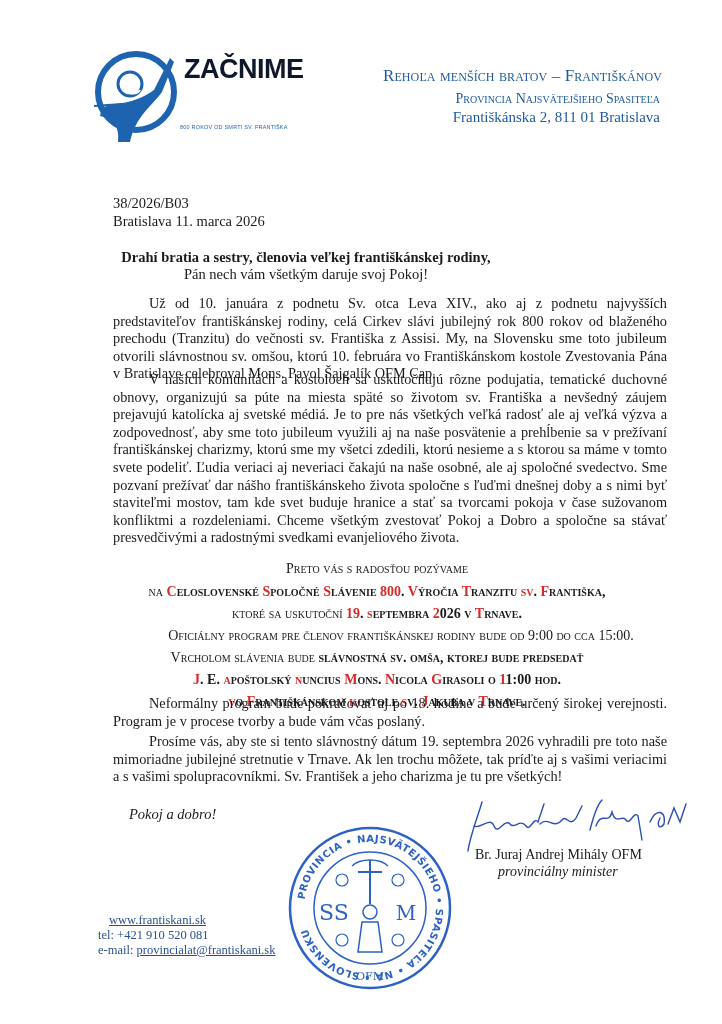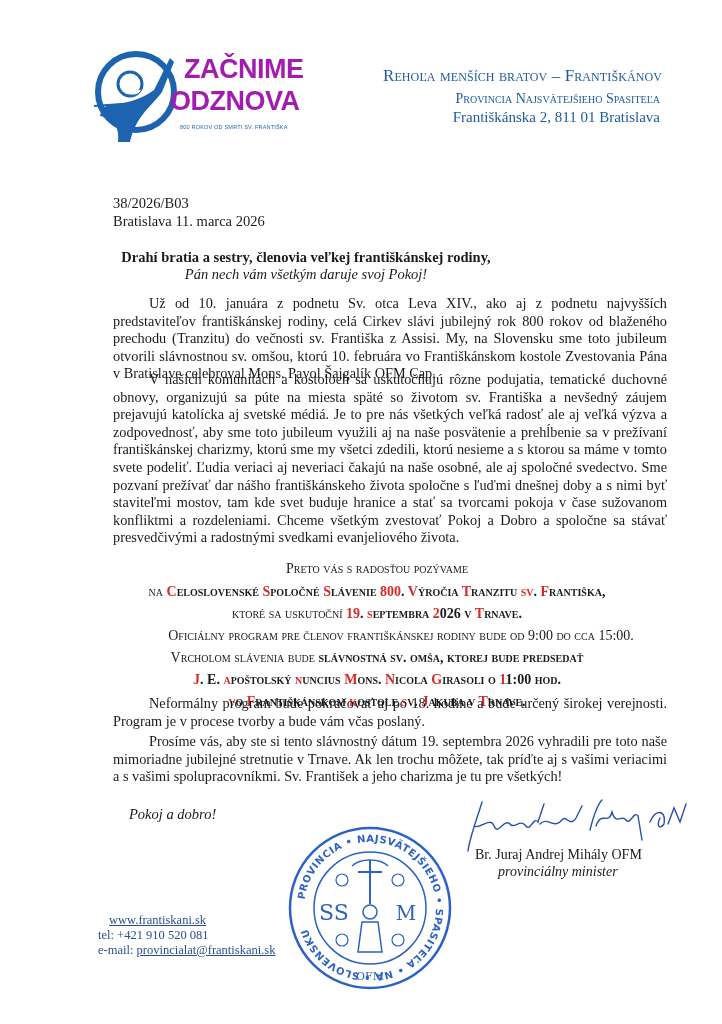--- a/index.html
+++ b/index.html
@@ -3,39 +3,39 @@
 <meta charset="utf-8">
 <style>
   html, body { margin: 0; padding: 0; background: #ffffff; }
   body { width: 722px; height: 1024px; position: relative; overflow: hidden;
          font-family: "Liberation Serif", "DejaVu Serif", serif; color: #1a1a1a; }
   .abs { position: absolute; }
 
   
   #logo { left: 92px; top: 46px; width: 225px; height: 100px; }
   .logo-title { position: absolute; font-family: "Liberation Sans", "DejaVu Sans", sans-serif;
-                font-weight: bold; color: #a21caf; letter-spacing: -0.5px; }
+                font-weight: bold; color: #0f172a; letter-spacing: -0.5px; }
   .logo-t1 { left: 92px; top: 8px; font-size: 27px; }
   .logo-t2 { left: 78px; top: 40px; font-size: 27px; }
   .logo-sub { position: absolute; left: 88px; top: 78px; font-family: "Liberation Sans", "DejaVu Sans", sans-serif;
               font-size: 5.5px; color: #1e63b0; letter-spacing: 0.2px; white-space: nowrap; }
 
   
   .hdr { color: #1e5a9e; text-align: right; white-space: nowrap; }
   .hdr-1 { right: 60px; top: 66px; font-size: 17px; font-variant: small-caps; letter-spacing: 0.1px; }
   .hdr-2 { right: 62px; top: 91px; font-size: 14px; font-variant: small-caps; }
   .hdr-3 { right: 62px; top: 109px; font-size: 15px; }
 
   
   .ref { left: 113px; top: 194px; font-size: 14.5px; line-height: 18px; }
 
   
   .salute { left: 0; width: 612px; text-align: center; font-size: 14.5px; }
   .salute-1 { top: 249px; font-weight: bold; }
-  .salute-2 { top: 266px; font-style: italic; }
+  .salute-2 { top: 266px; }
 
   
   .para { left: 113px; width: 554px; font-size: 14.3px; line-height: 17.6px; text-align: justify;
           text-indent: 36px; hyphens: none; }
   .p1 { top: 295px; }
   .p2 { top: 371px; }
   .p4 { top: 695px; }
   .p5 { top: 733px; }
 
   
@@ -73,21 +73,20 @@
 
 <div id="logo" class="abs">
   <svg class="abs" style="left:0;top:0;" width="90" height="100" viewBox="0 0 90 100">
     <circle cx="44" cy="46" r="38" fill="none" stroke="#1e63b0" stroke-width="6"></circle>
     <path d="M10 62 C25 55, 40 60, 62 44 L78 12 L82 16 L70 46 C58 62, 44 70, 38 96 L26 96 C28 80, 20 72, 8 70 Z" fill="#1e63b0"></path>
     <circle cx="38" cy="38" r="12" fill="none" stroke="#1e63b0" stroke-width="3"></circle>
     <path d="M30 40 C34 48, 44 50, 48 44" fill="none" stroke="#ffffff" stroke-width="2"></path>
     <path d="M2 60 L30 58" stroke="#1e63b0" stroke-width="2"></path>
   </svg>
   <div class="logo-title logo-t1">ZAČNIME</div>
-  <div class="logo-title logo-t2">ODZNOVA</div>
   <div class="logo-sub">800 ROKOV OD SMRTI SV. FRANTIŠKA</div>
 </div>
 
 <div class="abs hdr hdr-1">Rehoľa menších bratov – Františkánov</div>
 <div class="abs hdr hdr-2">Provincia Najsvätejšieho Spasiteľa</div>
 <div class="abs hdr hdr-3">Františkánska 2, 811 01 Bratislava</div>
 
 <div class="abs ref">
   <div>38/2026/B03</div>
   <div>Bratislava 11. marca 2026</div>

